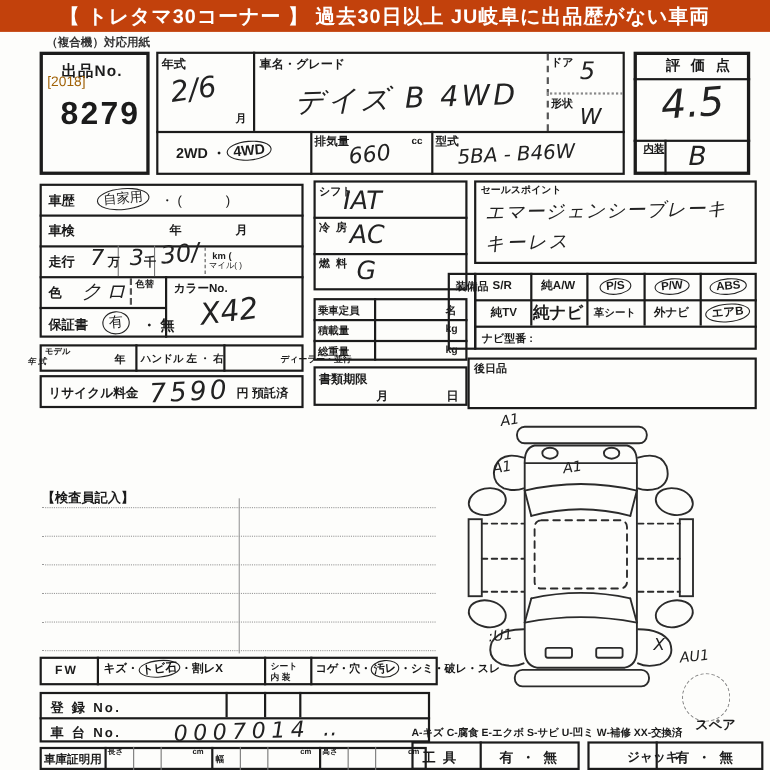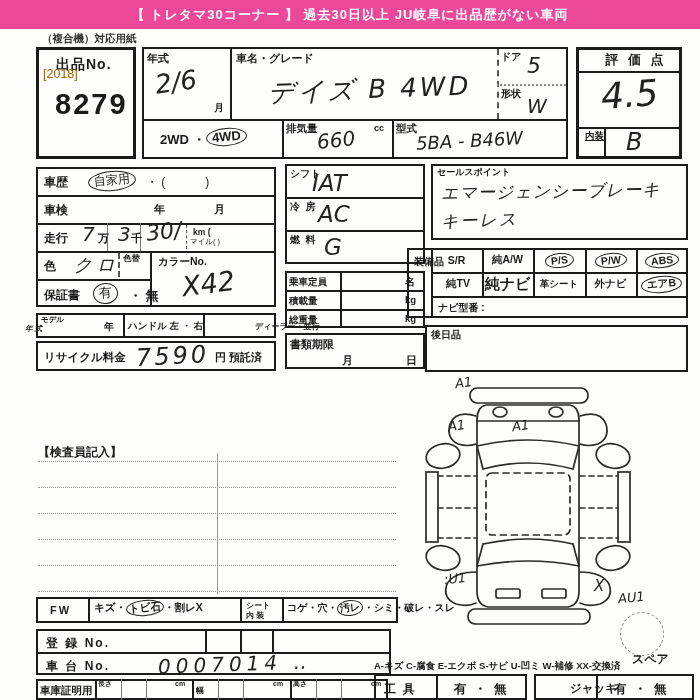--- a/index.html
+++ b/index.html
@@ -17,22 +17,22 @@
   .hl  { position:absolute; height:2px; background:#1b1b1b; }
   .vl  { position:absolute; width:2px; background:#1b1b1b; }
   .vlt { position:absolute; width:1px; background:#777; }
   .vdash { position:absolute; width:0; border-left:2px dashed #555; }
   .hdot  { position:absolute; height:0; border-top:2px dotted #888; }
   .insline { position:absolute; height:0; border-top:1.5px dotted #999; }
   .circ { display:inline-block; border:1.7px solid #232323; border-radius:50%;
           padding:0 5px 1px 5px; transform:rotate(-5deg); }
   .vtext { word-break:break-all; line-height:1.2; }
   .banner {
-    position:absolute; left:0; top:0; width:700px; height:29px; background:#ec4899;
-    color:#fff; font-weight:bold; font-size:13px; letter-spacing:1px;
+    position:absolute; left:0; top:0; width:700px; height:29px; background:#c2410c;
+    color:#fff; font-weight:bold; font-size:18px; letter-spacing:1px;
     display:flex; align-items:center; justify-content:center; white-space:pre;
   }
   .cell { position:absolute; display:flex; align-items:center; justify-content:center;
           font-weight:bold; color:#1b1b1b; }
   svg { position:absolute; overflow:visible; }
 </style>
 </head>
 <body>
 
 <div class="page">

